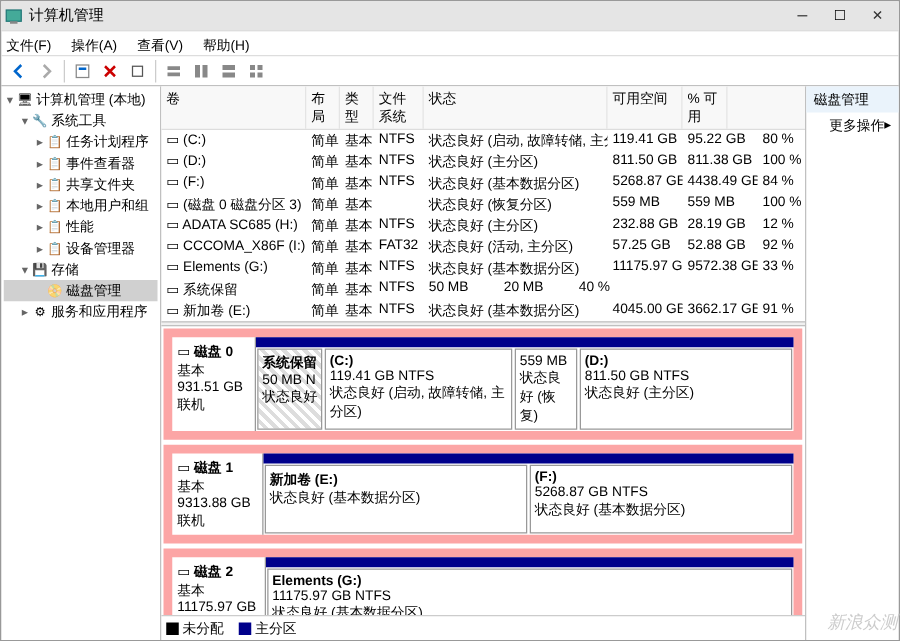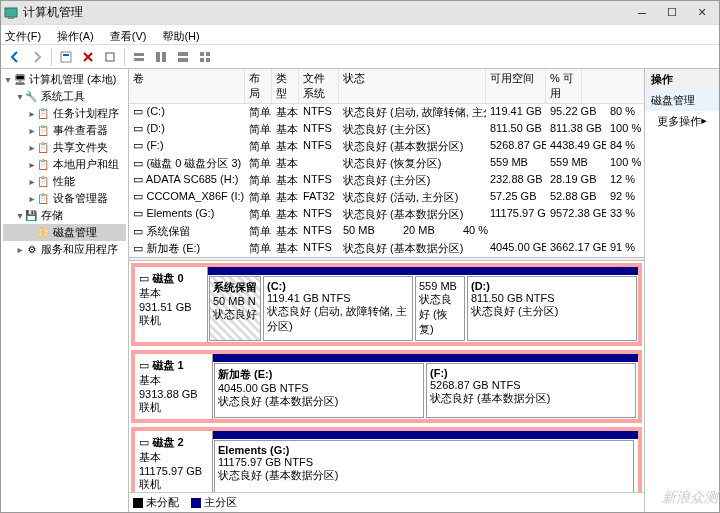--- a/index.html
+++ b/index.html
@@ -25,35 +25,35 @@
 .tnode.d2{padding-left:24px}
 .center{flex:1;display:flex;flex-direction:column;overflow:hidden}
 .volumes{flex:0 0 auto}
 .vhead{display:flex;background:#f8f8f8;border-bottom:1px solid #ddd;font-size:11px}
 .vh{padding:2px 4px;border-right:1px solid #e4e4e4}
 .vrow{display:flex;font-size:11px;padding:0}
 .vc{padding:1px 4px;white-space:nowrap;overflow:hidden}
 .c0{width:116px}.c1{width:27px}.c2{width:27px}.c3{width:40px}.c4{width:147px}.c5{width:60px}.c6{width:60px}.c7{width:36px}
 .splitter{height:4px;background:#f0f0f0;border-top:1px solid #c0c0c0;border-bottom:1px solid #c0c0c0}
 .disks{flex:1;overflow-y:auto;padding:2px}
-.diskrow{display:flex;border:4px solid #fca5a5;margin-bottom:4px}
+.diskrow{display:flex;border:7px solid #fca5a5;margin-bottom:4px}
 .diskinfo{width:78px;padding:4px;border-right:1px solid #999;font-size:10px}
 .diskinfo .dn{font-weight:bold}
 .parts{flex:1;display:flex;flex-direction:column}
 .phead{height:8px;background:#00008b}
 .prow{flex:1;display:flex}
 .part{border:1px solid #999;padding:3px;font-size:10px;margin:1px}
 .part .pn{font-weight:bold}
 .part.hatch{background:repeating-linear-gradient(45deg,#fff,#fff 3px,#ddd 3px,#ddd 6px)}
 .legend{display:flex;gap:12px;padding:2px 4px;font-size:10px;align-items:flex-end;border-top:1px solid #ccc}
 .lsw{width:10px;height:10px;display:inline-block;vertical-align:middle}
 .actions{width:75px;border-left:1px solid #c0c0c0}
 .ahdr{padding:3px 6px;background:#f0f0f0;font-weight:bold;font-size:11px}
 .aitem{padding:3px 6px;background:#eaf3fb;font-size:11px}
-.aitem2{padding:3px 6px;font-size:11px;display:flex;justify-content:center}
+.aitem2{padding:3px 6px;font-size:11px;display:flex;justify-content:flex-end}
 .wm{position:absolute;right:2px;bottom:6px;color:#ccc;font-size:14px;font-style:italic}
 svg{display:block}
 </style>
 </head>
 <body>
 
 <div class="window">
   <div class="titlebar">
     <span class="icon">
         <svg width="16" height="16">
@@ -333,21 +333,20 @@
               <div>▭ <span class="dn">磁盘 1</span></div>
               <div>基本</div>
               <div>9313.88 GB</div>
               <div>联机</div>
             </div>
             <div class="parts">
               <div class="phead"></div>
               <div class="prow">
                 <div class="part" style="width: 210px;">
                   <div class="pn">新加卷 (E:)</div>
-                  <div>4045.00 GB NTFS</div>
                   <div>状态良好 (基本数据分区)</div>
                 </div>
                 <div class="part" style="width: 210px;">
                   <div class="pn">(F:)</div>
                   <div>5268.87 GB NTFS</div>
                   <div>状态良好 (基本数据分区)</div>
                 </div>
               </div>
             </div>
           </div>
@@ -377,21 +376,20 @@
               <div class="phead"></div>
             </div>
           </div>
         </div>
       <div class="legend">
         <span><span class="lsw" style="background:#000"></span> <span>未分配</span></span>
         <span><span class="lsw" style="background:#00008b"></span> <span>主分区</span></span>
       </div>
     </div>
     <div class="actions">
-      <div class="ahdr">操作</div>
       <div class="aitem">磁盘管理</div>
       <div class="aitem2">
           <span>更多操作</span>
           <span>▸</span>
         </div>
     </div>
   </div>
 </div>
 <div class="wm">新浪众测</div>
 

